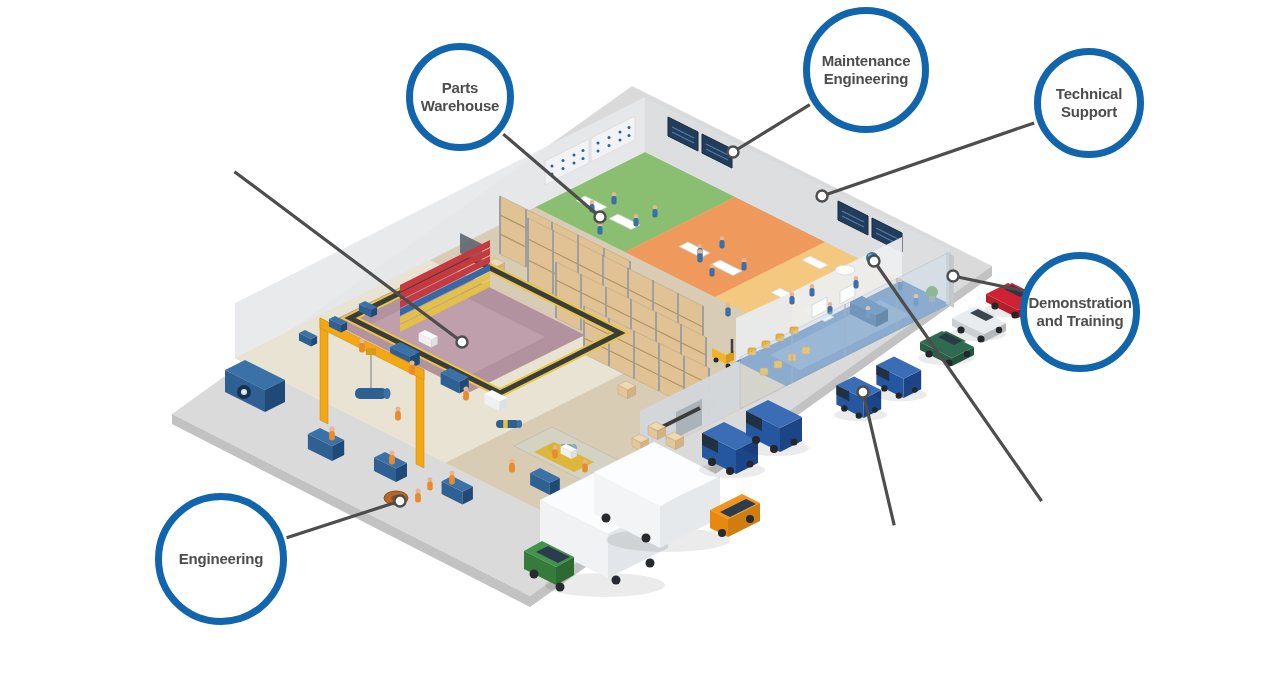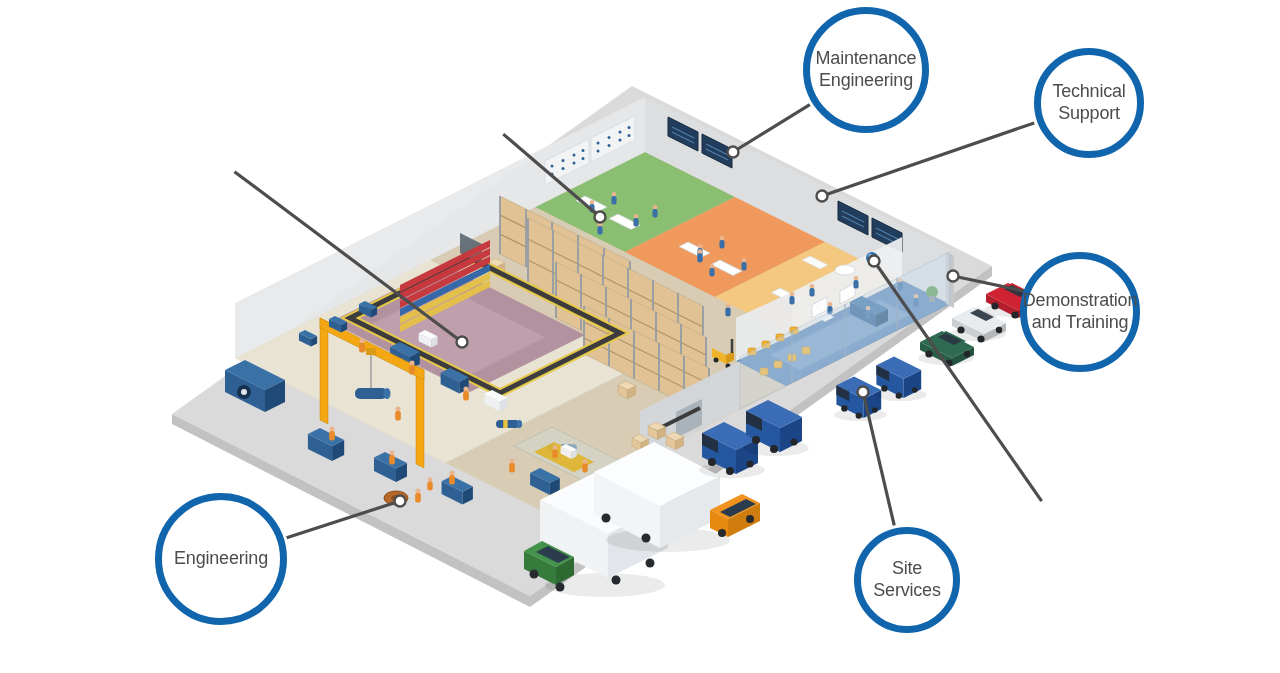--- a/index.html
+++ b/index.html
@@ -4,21 +4,21 @@
 <style>
   html,body{margin:0;padding:0;background:#fff;}
   .stage{position:relative;width:1280px;height:673px;background:#ffffff;overflow:hidden;
          font-family:"Liberation Sans",sans-serif;}
   #scene{position:absolute;left:0;top:0;z-index:1;}
   #leads{position:absolute;left:0;top:0;z-index:2;pointer-events:none;}
   .callout{position:absolute;border-radius:50%;background:#fff;
            border:7px solid var(--calloutBorder,#1065ad);
            display:flex;align-items:center;justify-content:center;
            box-sizing:border-box;z-index:3;}
-  .callout-label{font-weight:normal;font-size:18px;line-height:1.22;
+  .callout-label{font-weight:bold;font-size:15px;line-height:1.22;
            color:var(--calloutText,#4d4d4d);white-space:pre-line;text-align:center;
            letter-spacing:-0.2px;}
   .pb{color:var(--personBlue,#3a6fa8);}
   .po{color:var(--personOrange,#e98a2b);}
   .c-red{color:var(--carRed,#cf2333);}
   .c-white{color:var(--carWhite,#e9ecef);}
   .c-green{color:var(--carGreen,#2f6b52);}
 </style>
 </head>
 <body>
@@ -358,33 +358,33 @@
       <line x1="1062.3513635458348" y1="299.02133969385994" x2="953" y2="276" stroke="#4d4d4d" stroke-width="3.2"></line>
       <circle cx="953" cy="276" r="5.5" fill="#ffffff" stroke="#4d4d4d" stroke-width="2.4"></circle>
       <line x1="1041.6405347372176" y1="501.06775605572443" x2="874" y2="261" stroke="#4d4d4d" stroke-width="3.2"></line>
       <circle cx="874" cy="261" r="5.5" fill="#ffffff" stroke="#4d4d4d" stroke-width="2.4"></circle>
       <line x1="894.2384698268384" y1="525.4734619874002" x2="863" y2="392" stroke="#4d4d4d" stroke-width="3.2"></line>
       <circle cx="863" cy="392" r="5.5" fill="#ffffff" stroke="#4d4d4d" stroke-width="2.4"></circle>
       <line x1="286.6401889235599" y1="537.7311119689024" x2="400" y2="501" stroke="#4d4d4d" stroke-width="3.2"></line>
       <circle cx="400" cy="501" r="5.5" fill="#ffffff" stroke="#4d4d4d" stroke-width="2.4"></circle>
     </svg>
 
+<div class="callout" style="left: 406px; top: 43px; width: 108px; height: 108px;">
+  <span class="callout-label">Parts
+Warehouse</span>
+</div>
 <div class="callout" style="left: 803px; top: 7px; width: 126px; height: 126px;">
   <span class="callout-label">Maintenance
 Engineering</span>
 </div>
 <div class="callout" style="left: 1034px; top: 48px; width: 110px; height: 110px;">
   <span class="callout-label">Technical
 Support</span>
 </div>
 <div class="callout" style="left: 1020px; top: 252px; width: 120px; height: 120px;">
   <span class="callout-label">Demonstration
 and Training</span>
 </div>
-<div class="callout" style="left: 854px; top: 527px; width: 106px; height: 106px;">
-  <span class="callout-label">Site
-Services</span>
-</div>
 <div class="callout" style="left: 155px; top: 493px; width: 132px; height: 132px;">
   <span class="callout-label">Engineering</span>
 </div>
 
 </div>
 
 </body></html>

